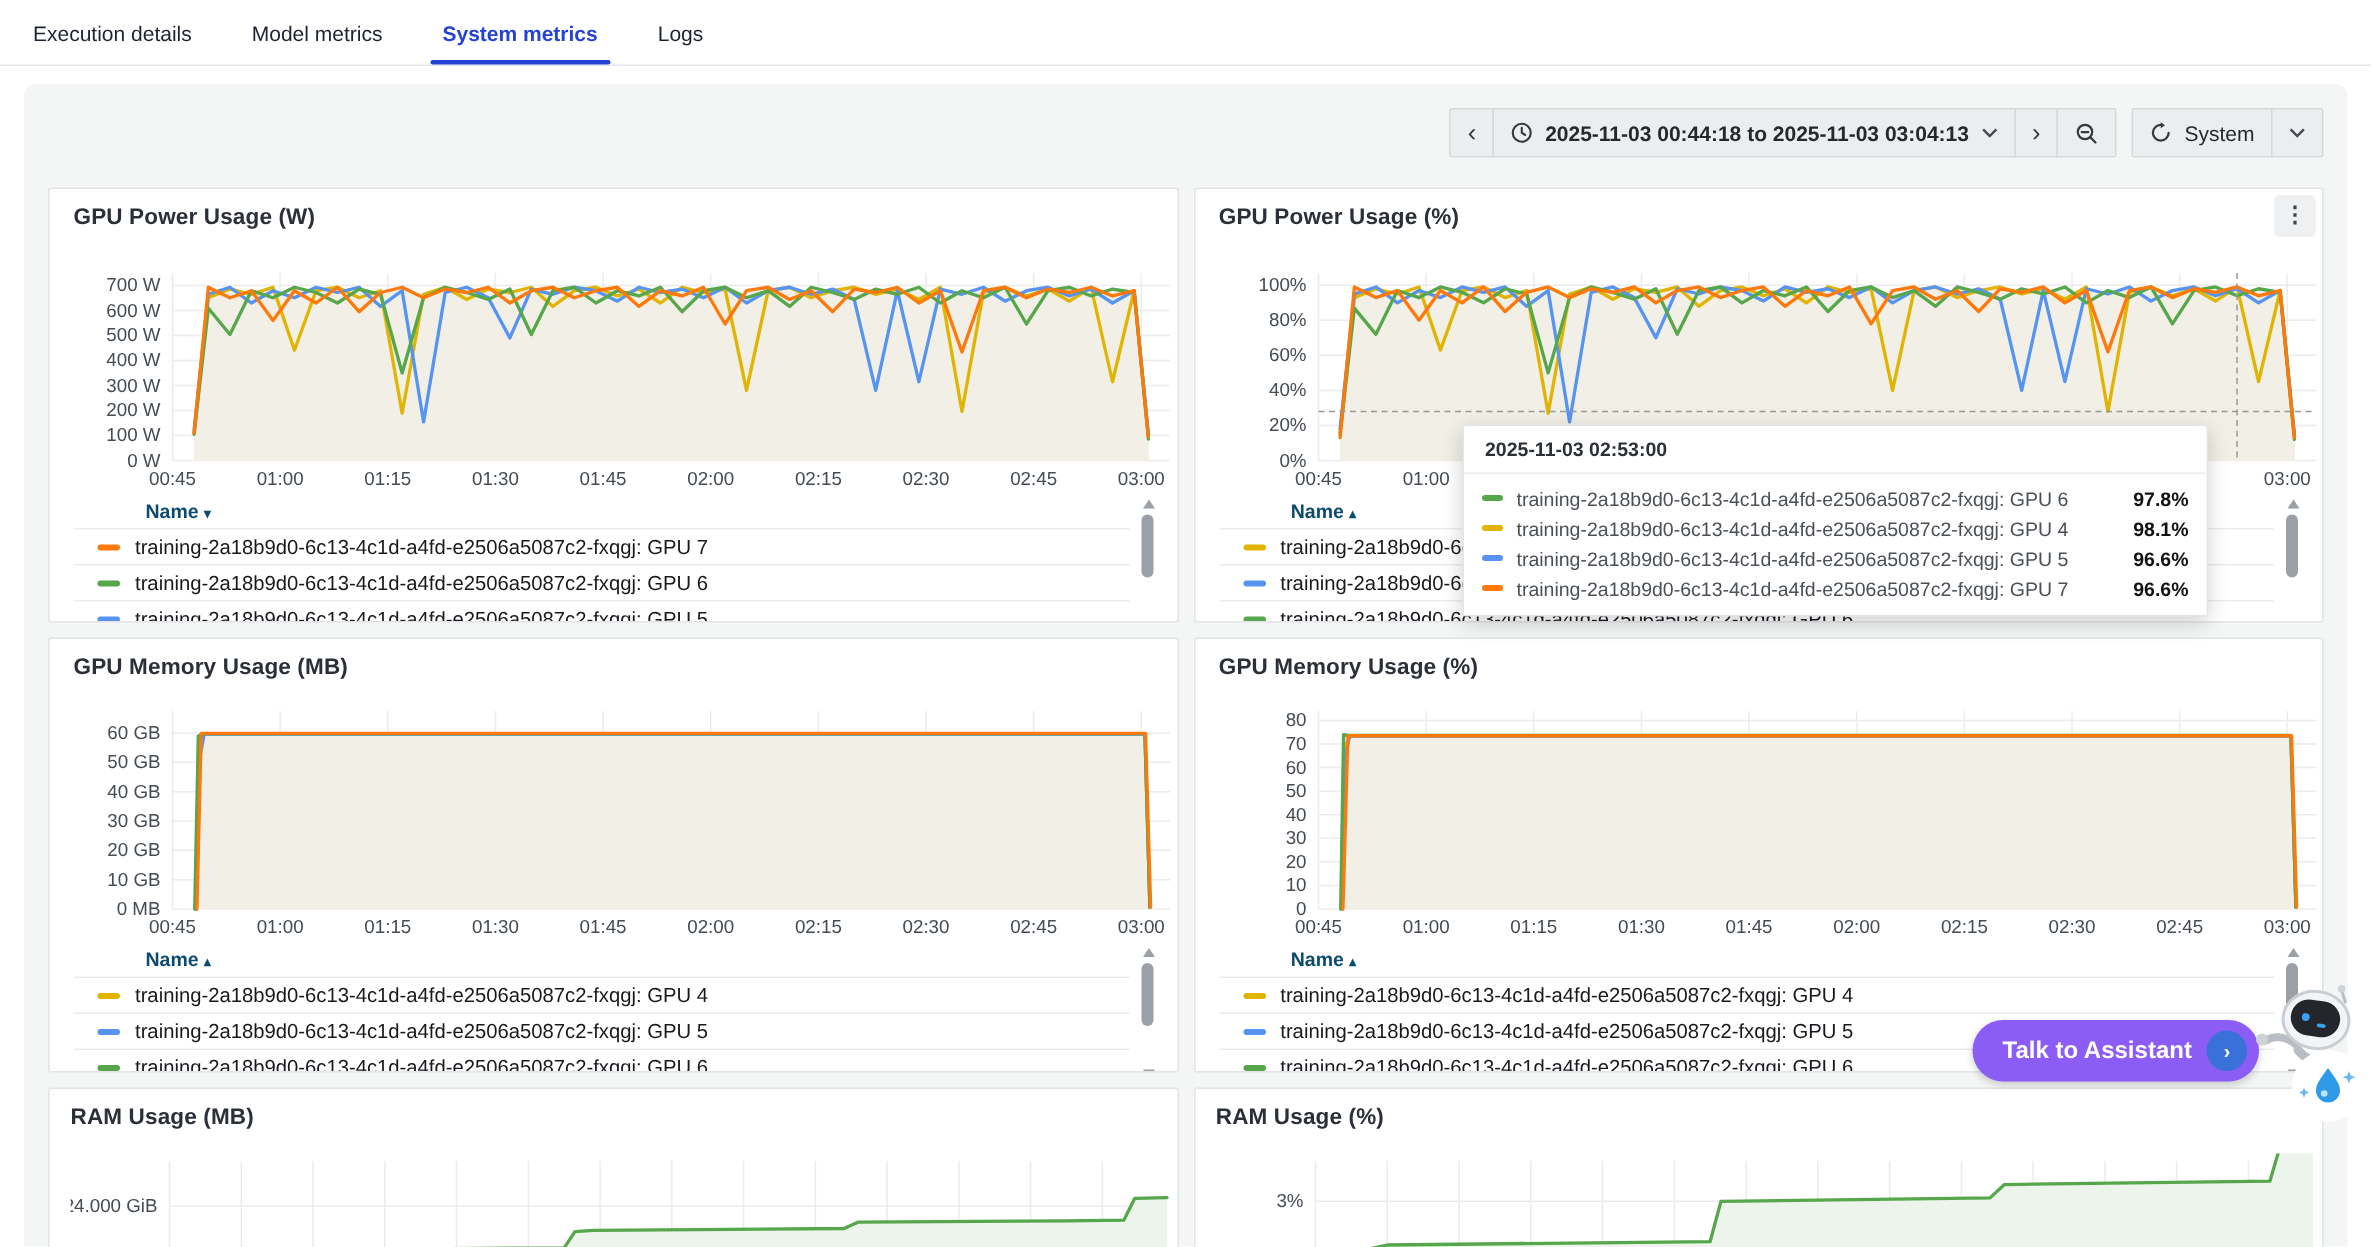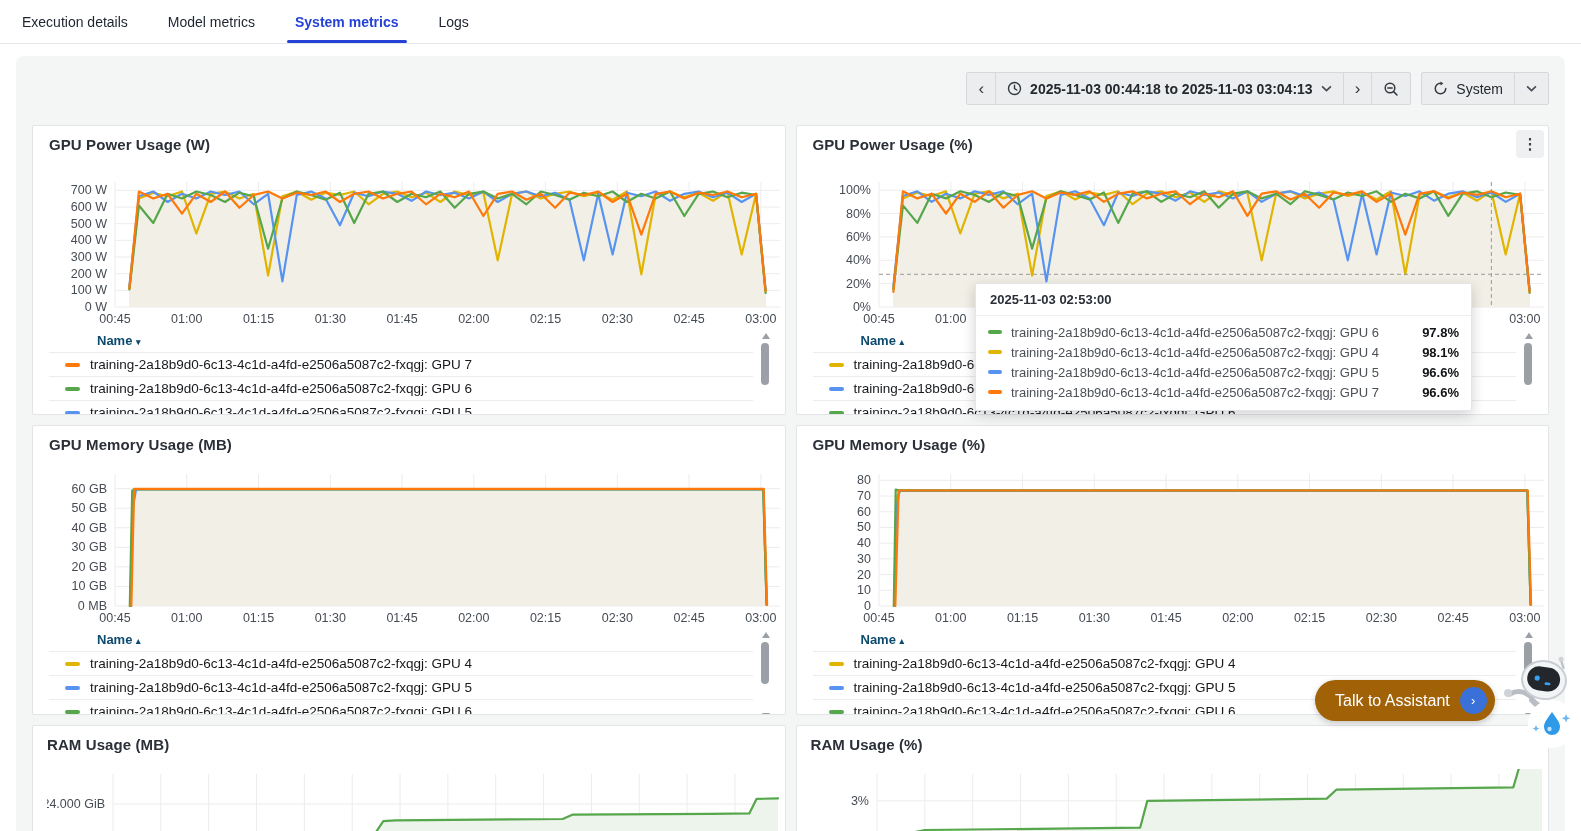--- a/index.html
+++ b/index.html
@@ -67,23 +67,23 @@
   .tt-head { padding:8px 14px; color:#2b3038; font-weight:600;
     border-bottom:1px solid #eceef0; }
   .tt-rows { padding:6px 12px 8px; }
   .tt-row { display:flex; align-items:center; gap:9px; padding:2.5px 0; color:#4b5057; }
   .tt-row .swatch { width:14px; }
   .tt-name { flex:1; }
   .tt-val { font-weight:700; color:#101214; }
 
   
   .assistant { position:absolute; left:1315px; top:680px; height:41px; padding:0 8px 0 20px;
-    display:flex; align-items:center; gap:10px; background:#a16207; color:#fff;
+    display:flex; align-items:center; gap:10px; background:#8b5cf6; color:#fff;
     border:none; border-radius:21px; font-size:16px; font-family:inherit; cursor:pointer;
-    z-index:45; box-shadow:0 2px 6px rgba(0,0,0,.2); }
+    z-index:45; box-shadow:0 2px 6px rgba(0,0,0,.2);font-weight:bold; }
   .assistant .go { width:27px; height:27px; border-radius:50%; background:#3a71d8;
     display:flex; align-items:center; justify-content:center; font-size:13px; }
   .mascot { position:absolute; left:1496px; top:652px; z-index:46; }
 </style>
 </head>
 <body>
 
 <div class="topbar">
   <div class="tab">Execution details</div>
   <div class="tab">Model metrics</div>

